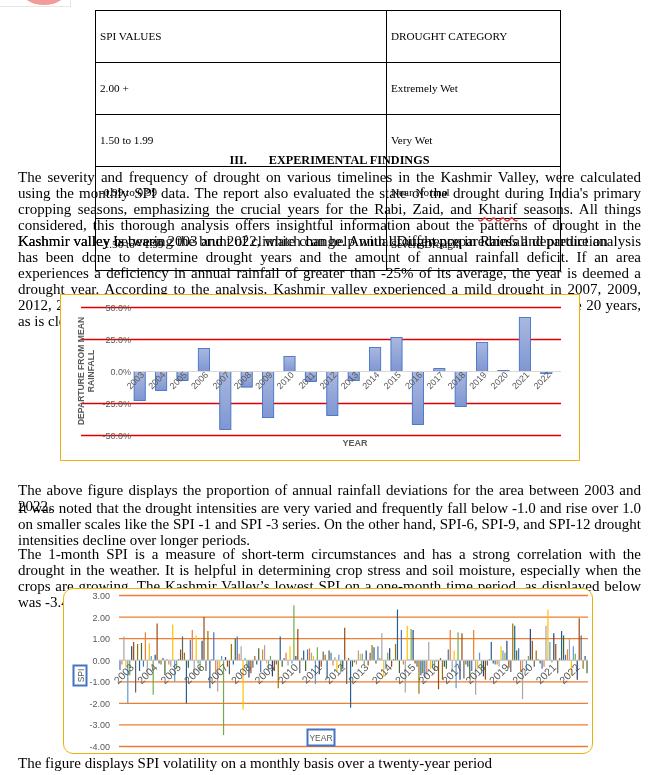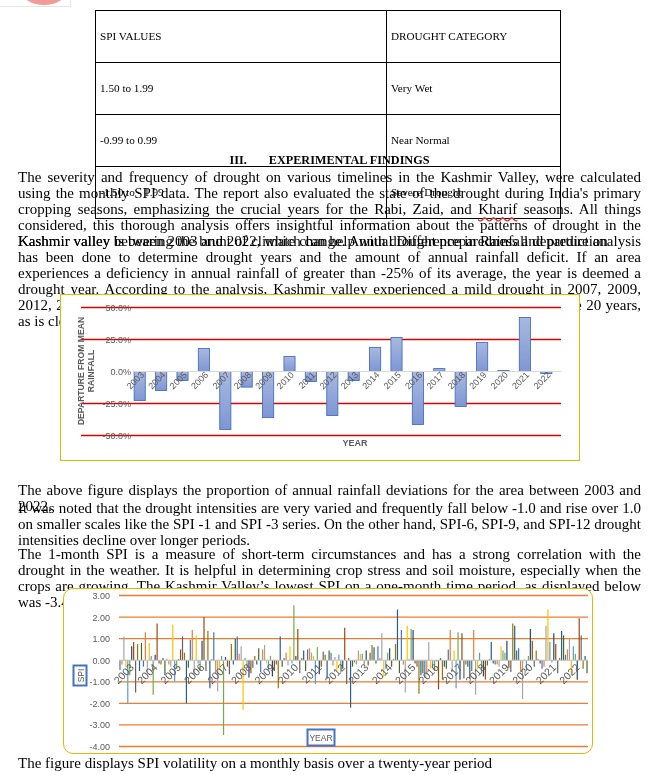--- a/index.html
+++ b/index.html
@@ -29,20 +29,24 @@
 <div class="logo-frag">
     <div class="blob"></div>
   </div>
 
 <table class="spi">
   <tbody id="spi-tbody">
     <tr>
       <td class="c1">SPI VALUES</td>
       <td class="c2">DROUGHT CATEGORY</td>
     </tr>
+    <tr>
+        <td class="c1">2.00 +</td>
+        <td class="c2">Extremely Wet</td>
+      </tr>
     <tr>
         <td class="c1">1.50 to 1.99</td>
         <td class="c2">Very Wet</td>
       </tr>
     <tr>
         <td class="c1">-0.99 to 0.99</td>
         <td class="c2">Near Normal</td>
       </tr>
     <tr>
         <td class="c1">-1.50 to - 1.99</td>

